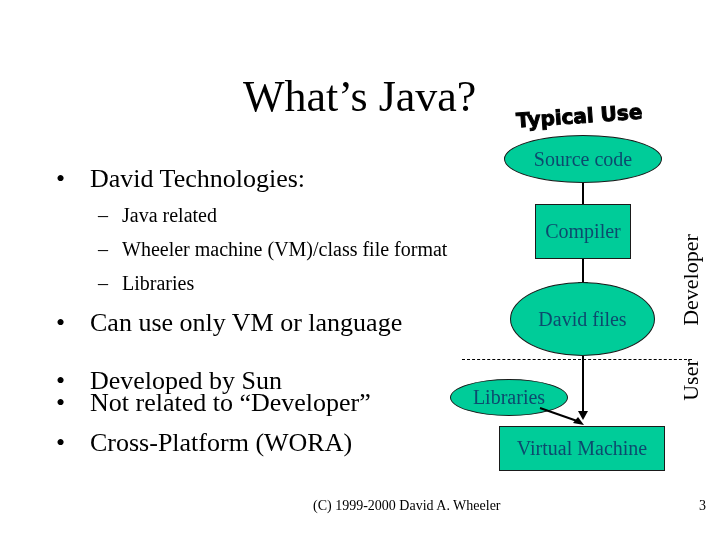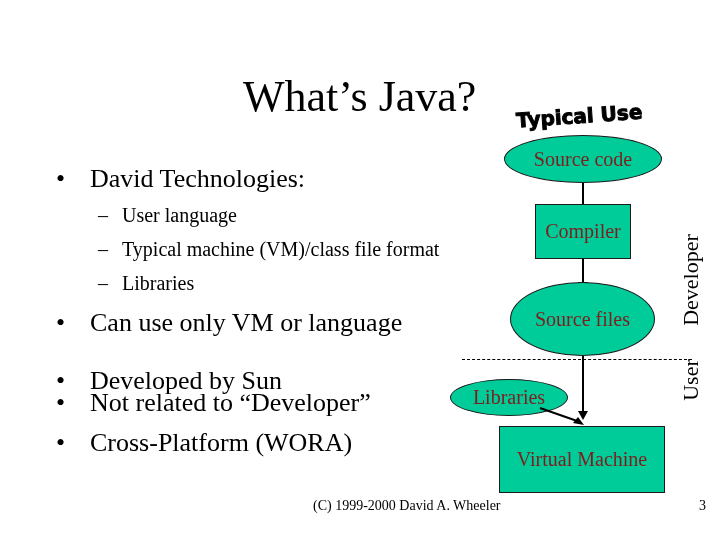--- a/index.html
+++ b/index.html
@@ -5,21 +5,21 @@
   html, body { margin:0; padding:0; background:#ffffff; }
   .slide { position:relative; width:720px; height:540px; background:#ffffff; overflow:hidden;
            font-family:"Liberation Serif", "DejaVu Serif", serif; color:#000; }
   .title { position:absolute; left:0; width:664px; top:72px; text-align:left; padding-left:243px; box-sizing:border-box;
            font-size:44px; line-height:50px; }
   .bullet { position:absolute; font-size:26px; line-height:30px; white-space:nowrap; }
   .bullet .dot { display:inline-block; width:34px; }
   .sub { position:absolute; font-size:20px; line-height:24px; white-space:nowrap; }
   .sub .dash { display:inline-block; width:24px; }
   .shape { position:absolute; background:#00cc99; border:1px solid #1a1a1a; box-sizing:border-box;
-           display:flex; align-items:center; justify-content:center; font-size:20px; color:#7f1d1d; }
+           display:flex; align-items:center; justify-content:center; font-size:20px; color:#0c4a6e; }
   .ellipse { border-radius:50%; }
   .arrow-line { position:absolute; background:#000; }
   .arrowhead { position:absolute; width:0; height:0; border-left:5px solid transparent; border-right:5px solid transparent; border-top:9px solid #000; }
   .dashed { position:absolute; border-top:1px dashed #000; }
   .vlabel { position:absolute; font-size:22px; transform:rotate(-90deg); transform-origin:center center; white-space:nowrap; }
   .wordart { position:absolute; left:516px; top:104px; font-family:"DejaVu Sans", sans-serif; font-weight:900; font-size:20px;
              letter-spacing:0px; transform:rotate(-4deg); color:#000; -webkit-text-stroke:1px #000; }
   .footer { position:absolute; top:498px; font-size:14px;margin-left:48px; }
 </style>
 </head>
@@ -29,24 +29,24 @@
 
   <div class="title">What’s Java?</div>
 
   <div class="wordart">Typical Use</div>
 
   <div class="bullet" style="left:56px; top:164px;">
     <span class="dot">•</span><span>David Technologies:</span>
   </div>
 
   <div class="sub" style="left:98px; top:203px;">
-    <span class="dash">–</span><span>User language</span>
+    <span class="dash">–</span><span>Java related</span>
   </div>
   <div class="sub" style="left:98px; top:237px;">
-    <span class="dash">–</span><span>Typical machine (VM)/class file format</span>
+    <span class="dash">–</span><span>Wheeler machine (VM)/class file format</span>
   </div>
   <div class="sub" style="left:98px; top:271px;">
     <span class="dash">–</span><span>Libraries</span>
   </div>
 
   <div class="bullet" style="left:56px; top:308px;">
     <span class="dot">•</span><span>Can use only VM or language</span>
   </div>
   <div class="bullet" style="left:56px; top:348px;margin-top:18px;">
     <span class="dot">•</span><span>Developed by Sun</span>
@@ -66,38 +66,38 @@
   <div class="arrowhead" style="left:578px; top:205px;"></div>
 
   <div class="shape" style="left:535px; top:204px; width:96px; height:55px;">
     <span>Compiler</span>
   </div>
 
   <div class="arrow-line" style="left:582px; top:259px; width:2px; height:24px;"></div>
   <div class="arrowhead" style="left:578px; top:282px;"></div>
 
   <div class="shape ellipse" style="left:510px; top:282px; width:145px; height:74px;">
-    <span>Source files</span>
+    <span>David files</span>
   </div>
 
   <div class="dashed" style="left:462px; top:359px; width:230px;"></div>
 
   <div class="arrow-line" style="left:582px; top:356px; width:2px; height:62px;"></div>
 
   <div class="shape ellipse" style="left:450px; top:379px; width:118px; height:37px;">
     <span>Libraries</span>
   </div>
 
   <svg style="position:absolute; left:540px; top:405px; overflow:visible;" width="50" height="25">
     <line x1="0" y1="3" x2="40" y2="17" stroke="#000" stroke-width="2"></line>
     <polygon points="44,20 33,18 38,12" fill="#000"></polygon>
   </svg>
   <div class="arrowhead" style="left:578px; top:411px;"></div>
 
-  <div class="shape" style="left:499px; top:426px; width:166px; height:67px;">
+  <div class="shape" style="left:499px; top:426px; width:166px; height:45px;">
     <span>Virtual Machine</span>
   </div>
 
   <div class="vlabel" style="left:636px; top:267px; width:110px; text-align:center;">Developer</div>
   <div class="vlabel" style="left:666px; top:367px; width:50px; text-align:center;">User</div>
 
   <div class="footer" style="left:265px;">(C) 1999-2000 David A. Wheeler</div>
   <div class="footer" style="left:651px;">3</div>
 
 </div>

